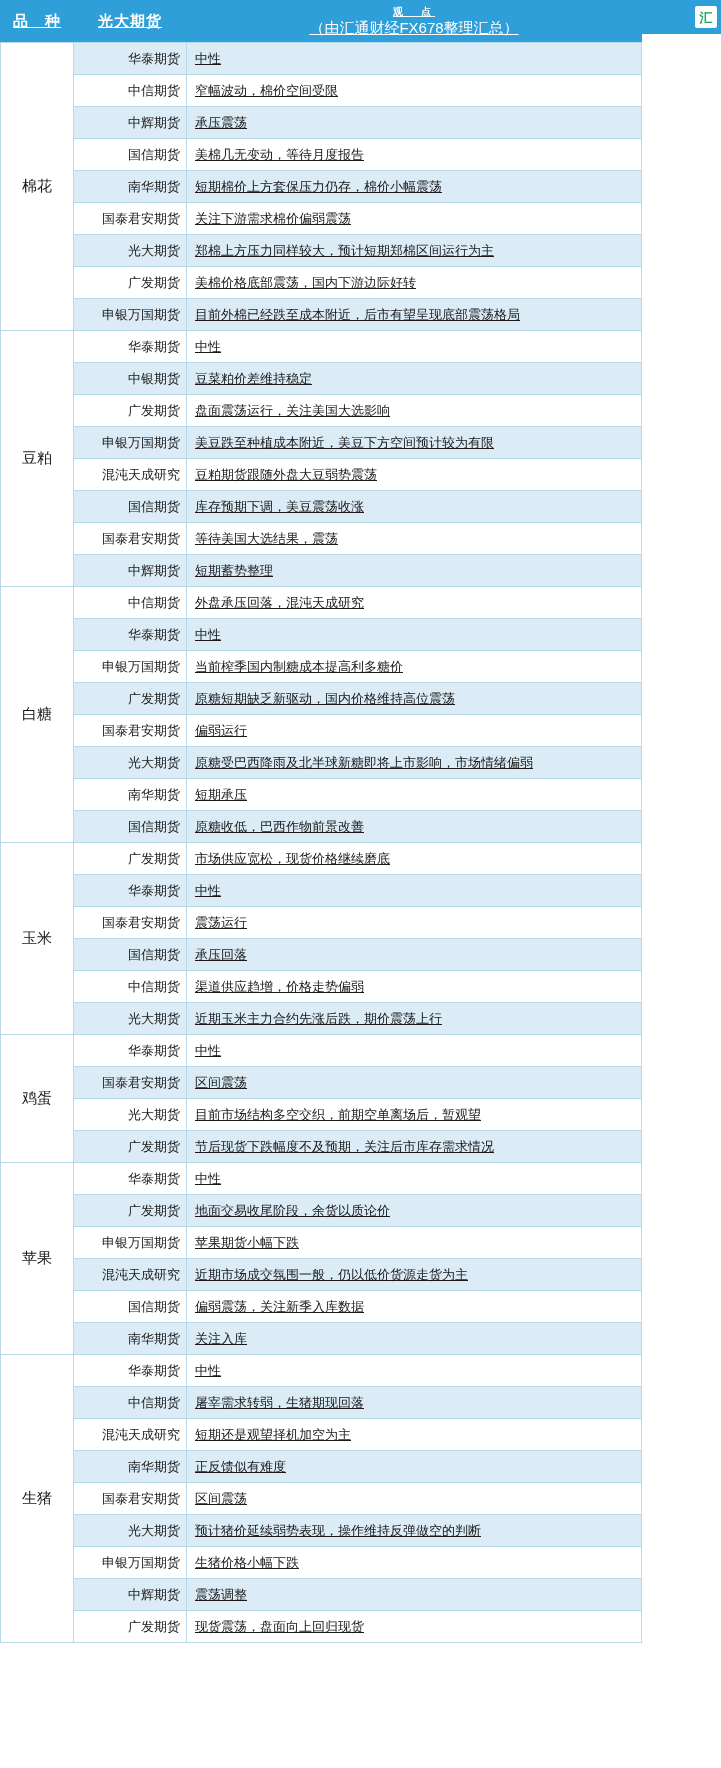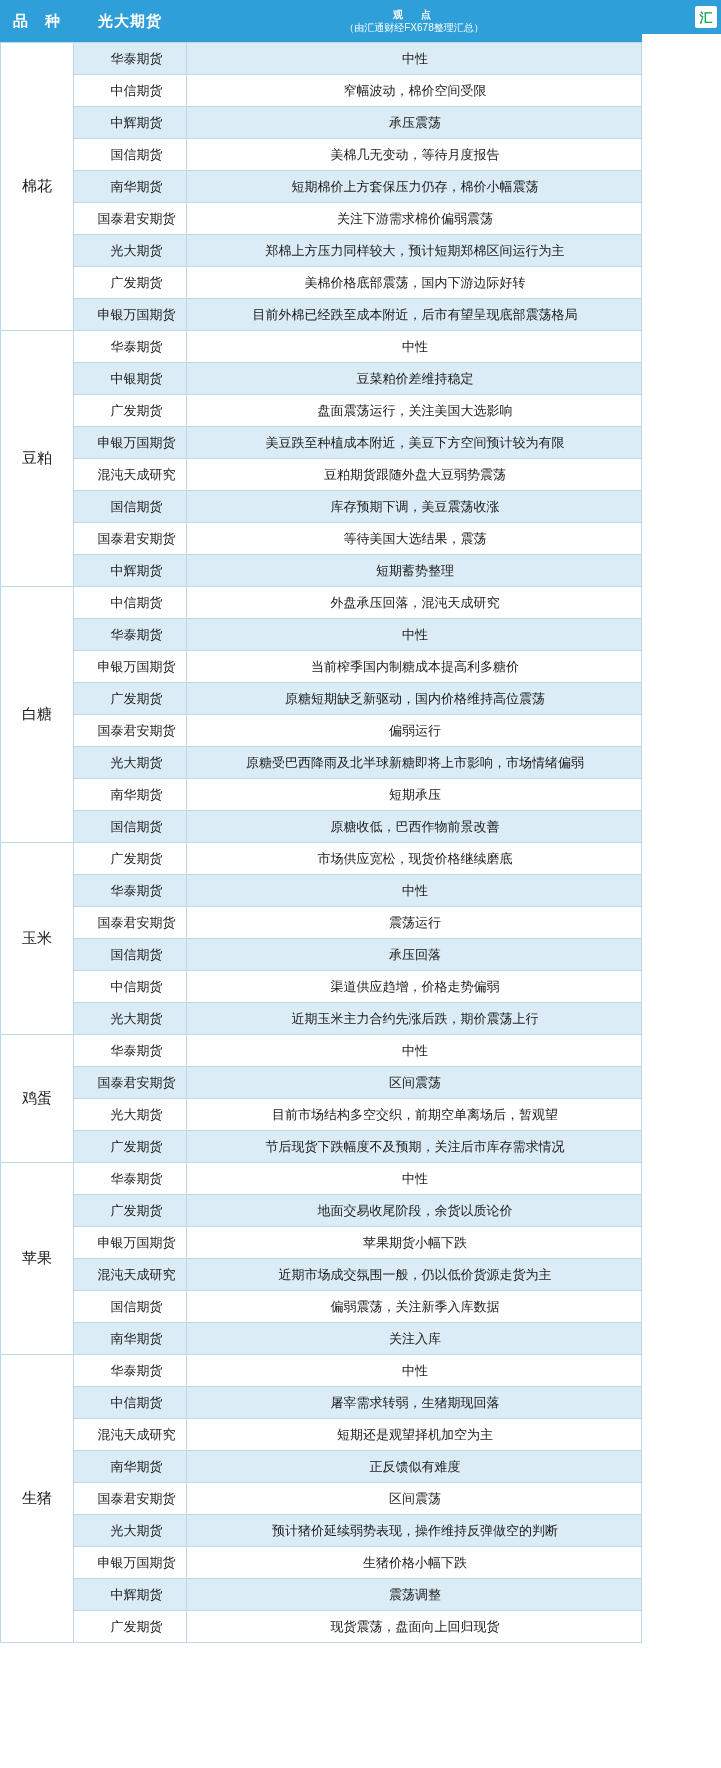--- a/index.html
+++ b/index.html
@@ -26,31 +26,32 @@
     background:#2e9fd8;
     color:#ffffff;
     font-weight:bold;
     font-size:15px;
     border:1px solid #2e9fd8;
     padding:3px 4px;
     height:34px;
     vertical-align:middle;
     text-align:center;
     letter-spacing:1px;
+    text-decoration:underline;
   }
   thead th.view-head{
     line-height:1.15;
   }
   .view-head .main{
     font-size:10px;
     letter-spacing:4px;
     display:block;
   }
   .view-head .sub{
-    font-size:10px;
+    font-size:15px;
     font-weight:normal;
     letter-spacing:0;
     display:block;
     margin-top:1px;
   }
   tbody td{
     border:1px solid #b8d9ea;
     font-size:13px;
     color:#1a1a1a;
     padding:3px 6px;
@@ -60,26 +61,27 @@
     overflow:hidden;
   }
   td.variety{
     text-align:center;
     font-size:15px;
     font-weight:normal;
     background:#ffffff;
     margin-top:12px;
   }
   td.company{
-    text-align:center;
+    text-align:right;
     padding-left:19px;
   }
   td.view{
-    text-align:center;
+    text-align:left;
     padding-left:8px;
+    text-decoration:underline;
   }
   tr.odd td.company, tr.odd td.view{background:#dcecf6;}
   tr.even td.company, tr.even td.view{background:#ffffff;}
 
   
   .corner-logo{
     position:absolute;
     right:4px;
     top:6px;
     width:22px;

